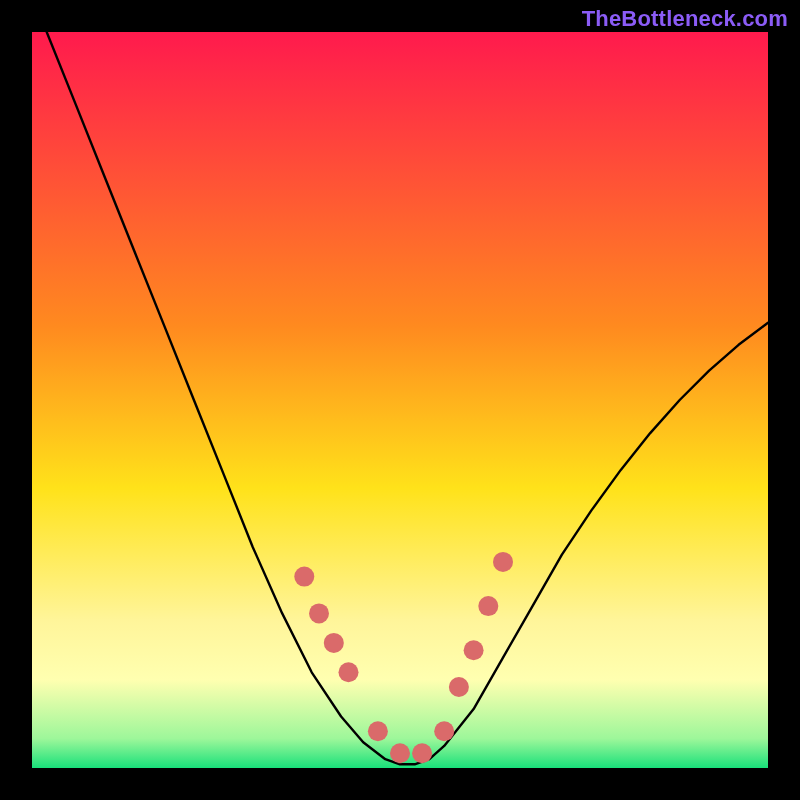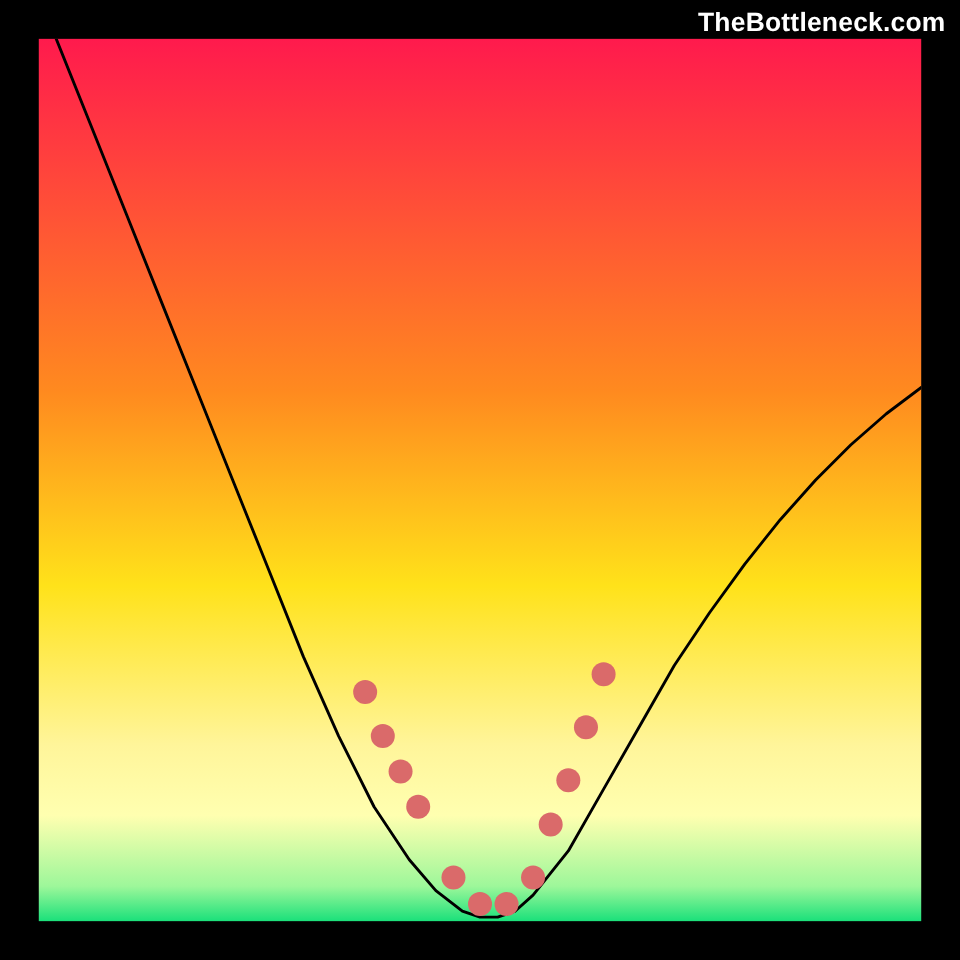--- a/index.html
+++ b/index.html
@@ -1,17 +1,17 @@
 <!DOCTYPE html>
 <html><head>
 <meta charset="utf-8">
 <style>
   html,body{margin:0;padding:0;width:800px;height:800px;background:#000;}
   .frame{position:absolute;top:0;left:0;width:800px;height:800px;background:#000;}
-  .watermark{position:absolute;top:6px;right:12px;font:700 22px Arial,Helvetica,sans-serif;color:#ffffff;letter-spacing:0.2px;}
+  .watermark{position:absolute;top:6px;right:12px;font:700 22px Arial,Helvetica,sans-serif;color:#8b5cf6;letter-spacing:0.2px;}
   .plot{position:absolute;top:32px;left:32px;width:736px;height:736px;overflow:hidden;}
   .plot svg{display:block;}
 </style>
 </head>
 <body>
 <div class="frame">
   <div class="watermark">TheBottleneck.com</div>
   <div class="plot">
     <svg id="svg" width="736" height="736" viewBox="0 0 736 736">
         <defs>

